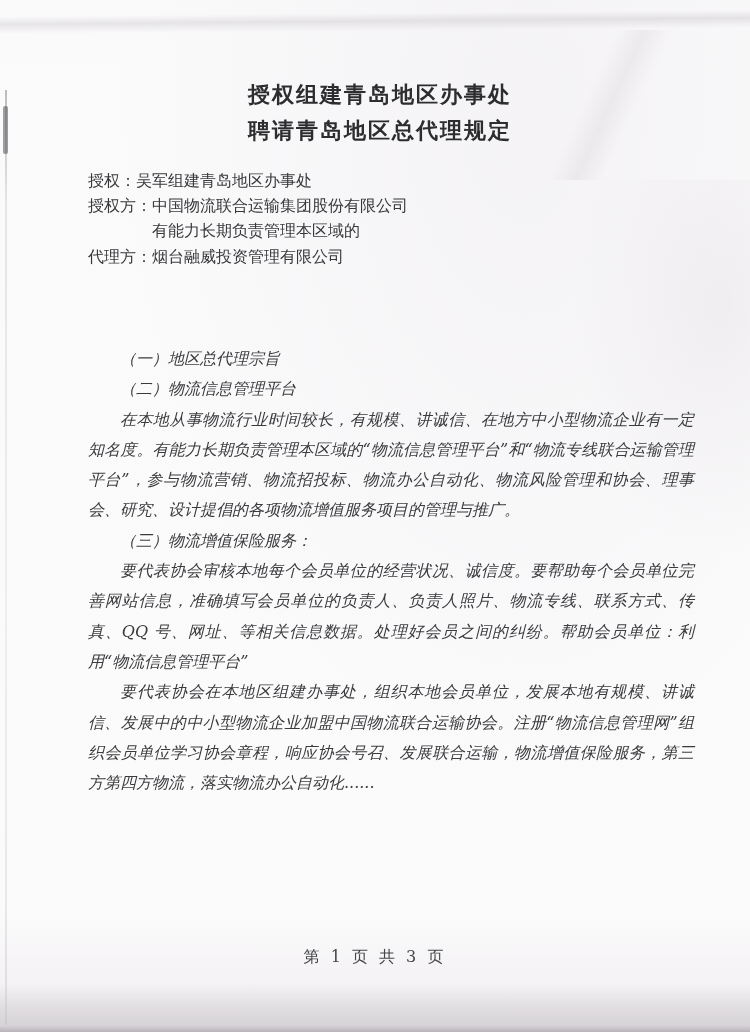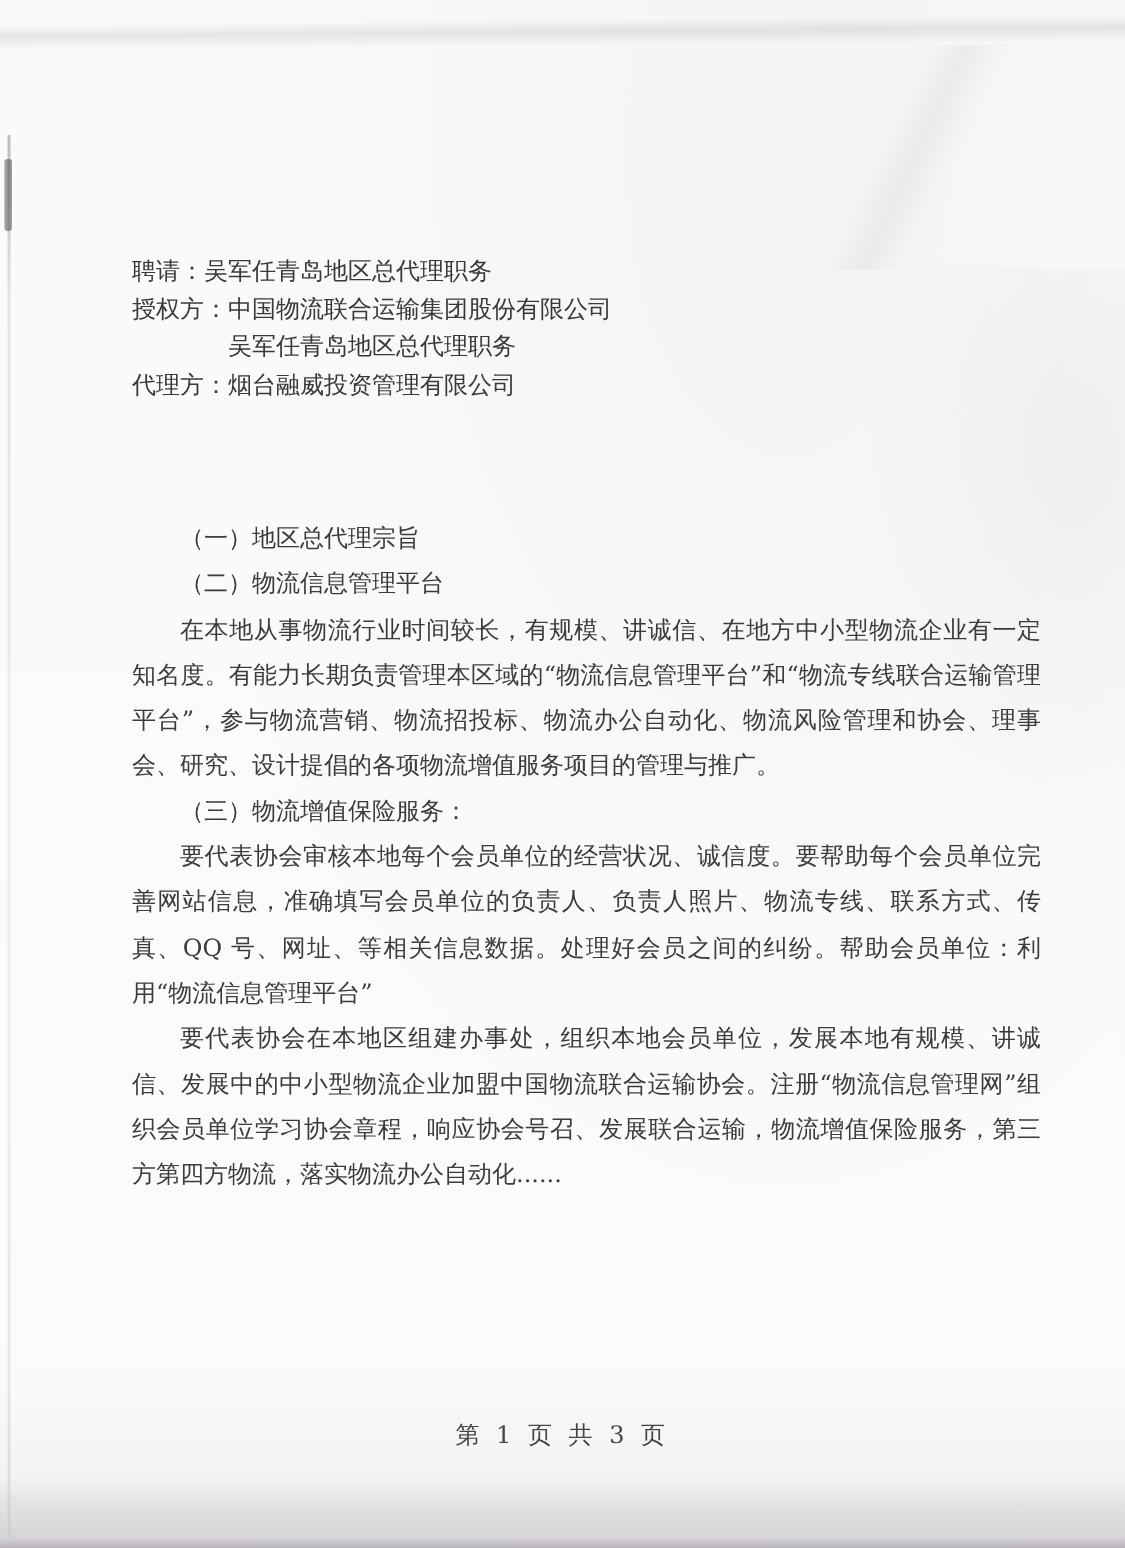--- a/index.html
+++ b/index.html
@@ -59,45 +59,50 @@
     position: absolute; top: 168px; left: 88px; width: 620px;
     font-size: 16px; line-height: 25.2px; color: #38383b;
   }
   .header-line { white-space: pre; }
   .header-line.hang { padding-left: 64px; }
   .body-block {
     position: absolute; top: 344px; left: 88px; width: 606px;
     font-size: 16px; line-height: 30.3px;
     text-align: justify; text-align-last: left;
     color: #3b3b3e;
+    font-style: italic;
   }
   .body-block p { margin: 0; text-indent: 2em; }
   .section-heading { text-indent: 0; }
   .page-footer {
     position: absolute; top: 947px; left: 0; width: 100%;
     text-align: center; font-size: 16px; letter-spacing: 3px; color: #454548;
   }
 </style>
 </head>
 <body>
 
 <div class="scan-page">
 
   <div class="crease-top"></div>
   <div class="crease-topright"></div>
   <div class="smudge-mid-right"></div>
   <div class="paper-edge-left"></div>
   <div class="paper-edge-left-dark"></div>
   <div class="scanner-band-bottom"></div>
 
+  <div class="doc-title">
+    <div>授权组建青岛地区办事处</div>
+    <div>聘请青岛地区总代理规定</div>
+  </div>
 
   <div class="header-block">
-    <div class="header-line">聘请：吴军任青岛地区总代理职务</div>
+    <div class="header-line">授权：吴军组建青岛地区办事处</div>
     <div class="header-line">授权方：中国物流联合运输集团股份有限公司</div>
-    <div class="header-line hang">吴军任青岛地区总代理职务</div>
+    <div class="header-line hang">有能力长期负责管理本区域的</div>
     <div class="header-line">代理方：烟台融威投资管理有限公司</div>
   </div>
 
   <div class="body-block">
     <p class="section-heading">（一）地区总代理宗旨</p>
     <p class="section-heading">（二）物流信息管理平台</p>
     <p>在本地从事物流行业时间较长，有规模、讲诚信、在地方中小型物流企业有一定知名度。有能力长期负责管理本区域的“物流信息管理平台”和“物流专线联合运输管理平台”，参与物流营销、物流招投标、物流办公自动化、物流风险管理和协会、理事会、研究、设计提倡的各项物流增值服务项目的管理与推广。</p>
     <p class="section-heading">（三）物流增值保险服务：</p>
     <p>要代表协会审核本地每个会员单位的经营状况、诚信度。要帮助每个会员单位完善网站信息，准确填写会员单位的负责人、负责人照片、物流专线、联系方式、传真、QQ 号、网址、等相关信息数据。处理好会员之间的纠纷。帮助会员单位：利用“物流信息管理平台”</p>
     <p>要代表协会在本地区组建办事处，组织本地会员单位，发展本地有规模、讲诚信、发展中的中小型物流企业加盟中国物流联合运输协会。注册“物流信息管理网”组织会员单位学习协会章程，响应协会号召、发展联合运输，物流增值保险服务，第三方第四方物流，落实物流办公自动化......</p>

